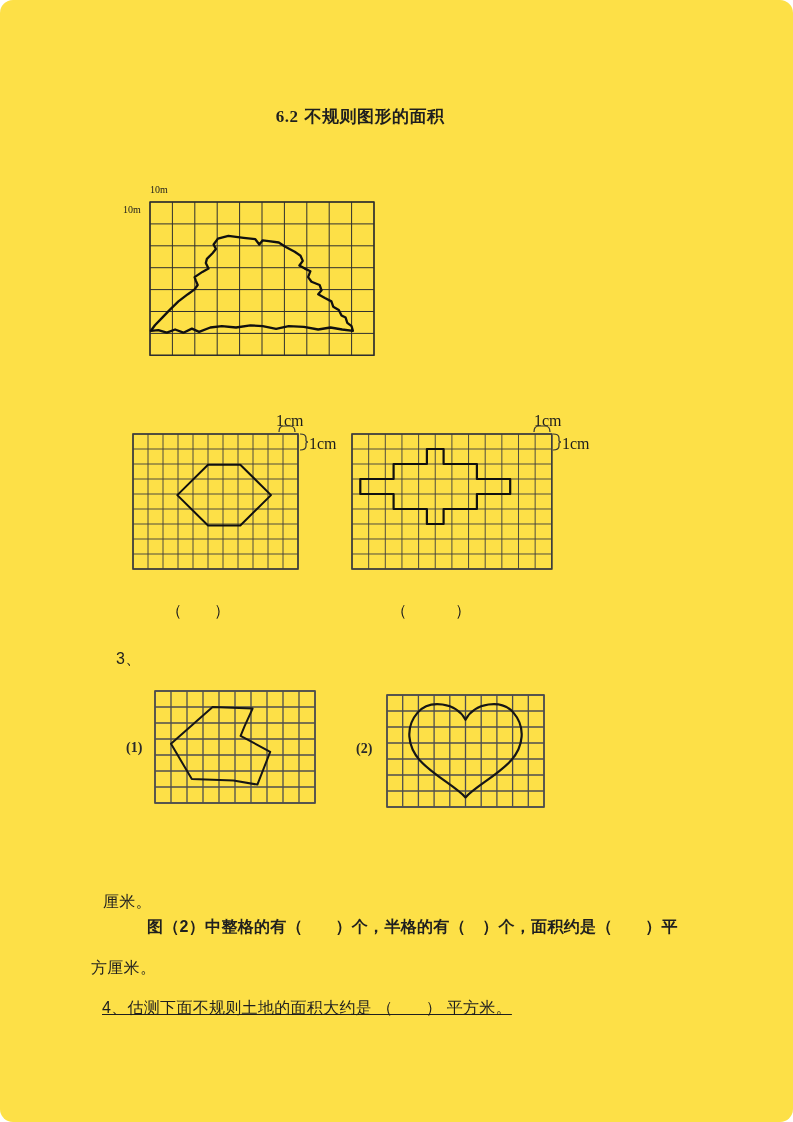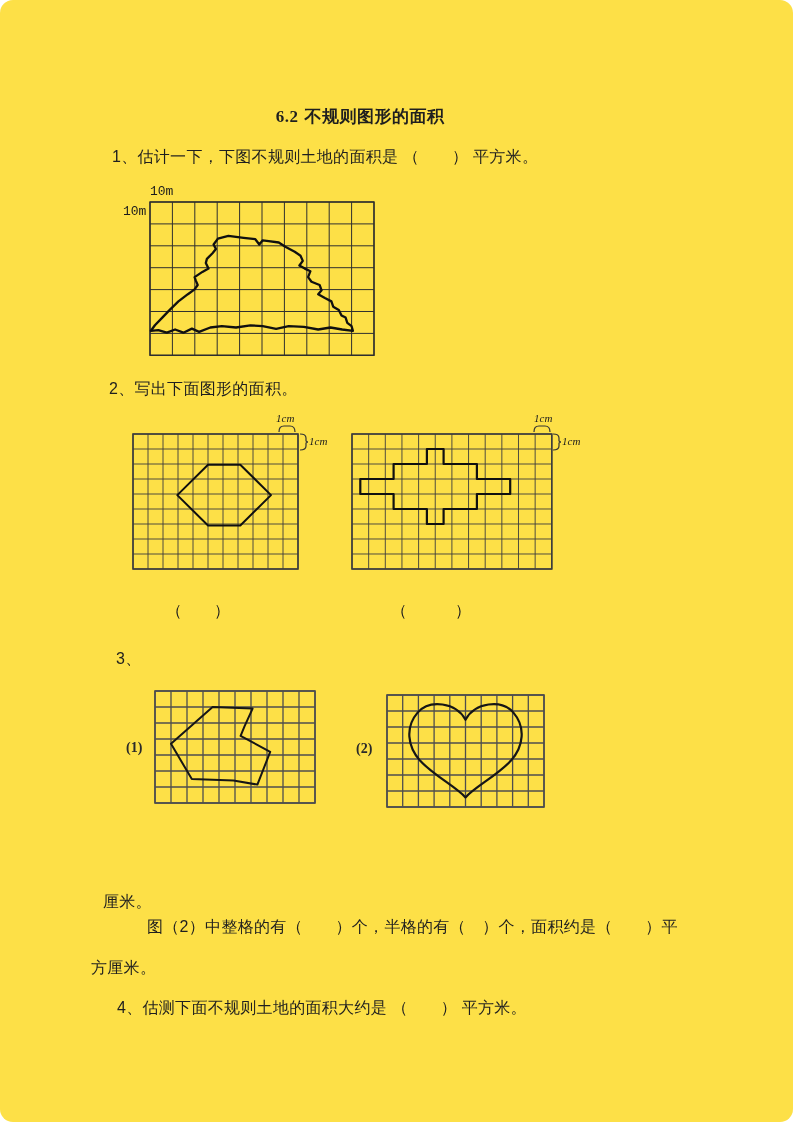--- a/index.html
+++ b/index.html
@@ -9,43 +9,43 @@
   }
   .title{
     position:absolute;top:105px;left:0;width:720px;text-align:center;
     font-size:17px;font-weight:bold;letter-spacing:0.5px;white-space:pre;
   }
   .title .num{font-family:"Liberation Serif","DejaVu Serif",serif;margin-right:6px;}
   .tline{position:absolute;font-size:16px;white-space:pre;letter-spacing:0.3px;}
   .fig{position:absolute;}
   .fig svg{display:block;position:absolute;}
   .scale-label{
-    position:absolute;font-family:Liberation Mono, monospace;
-    font-size:13px;color:#1c1c1c;white-space:pre;
+    position:absolute;font-family:Liberation Serif, serif;
+    font-size:10px;color:#1c1c1c;white-space:pre;
   }
   .cm-label{
     position:absolute;font-family:"Liberation Serif","DejaVu Serif",serif;
-    font-size:11px;color:#1c1c1c;white-space:pre;font-style:italic;
+    font-size:16px;color:#1c1c1c;white-space:pre;
   }
   .brace{position:absolute;}
   .fig-num{
     position:absolute;font-family:"Liberation Serif","DejaVu Serif",serif;
     font-size:14px;font-weight:bold;color:#2a2a2a;white-space:pre;
   }
   .blank{position:absolute;font-size:16px;white-space:pre;letter-spacing:0;}
 
   
   #q1-text{left:112px;top:147px;}
   #q2-text{left:109px;top:379px;}
   #q3-num{left:116px;top:649px;}
   #p1l1{left:147px;top:836px;}
   #p1l2{left:103px;top:871px;margin-top:21px;}
-  #p2l1{left:147px;top:917px;}
+  #p2l1{left:147px;top:917px;font-weight:bold;}
   #p2l2{left:91px;top:958px;}
-  #q4-text{left:117px;top:998px;}
+  #q4-text{left:102px;top:998px;text-decoration:underline;}
   #blank-left{left:166px;top:601px;}
   #blank-right{left:391px;top:601px;}
 
   
   #fig-land1{left:122px;top:184px;width:260px;height:172px;}
   #fig-land1 .top10{left:28px;top:0px;}
   #fig-land1 .left10{left:1px;top:20px;}
   #fig-land1 svg{left:26px;top:16px;}
 
   #fig-hex{left:131px;top:411px;width:210px;height:160px;}
@@ -70,21 +70,20 @@
   #fig-heart .fig-num{left:0px;top:48px;}
   #fig-heart svg{left:29px;top:0px;}
 </style>
 </head>
 <body>
 
 <div class="page">
 
   <div class="title"><span class="num">6.2</span><span>不规则图形的面积</span></div>
 
-  <div class="tline" id="q1-text">1、估计一下，下图不规则土地的面积是 （　　） 平方米。</div>
 
   <div class="fig" id="fig-land1">
     <span class="scale-label top10">10m</span>
     <span class="scale-label left10">10m</span>
     <svg width="228" height="157.29999999999998" viewBox="-2 -2 228 157.29999999999998">
         <g stroke="#2e2e2e" stroke-width="1">
           <line x1="0" y1="0" x2="0" y2="153.29999999999998"></line>
           <line x1="22.4" y1="0" x2="22.4" y2="153.29999999999998"></line>
           <line x1="44.8" y1="0" x2="44.8" y2="153.29999999999998"></line>
           <line x1="67.19999999999999" y1="0" x2="67.19999999999999" y2="153.29999999999998"></line>
@@ -102,21 +101,20 @@
           <line x1="0" y1="87.6" x2="224" y2="87.6"></line>
           <line x1="0" y1="109.5" x2="224" y2="109.5"></line>
           <line x1="0" y1="131.39999999999998" x2="224" y2="131.39999999999998"></line>
           <line x1="0" y1="153.29999999999998" x2="224" y2="153.29999999999998"></line>
         </g>
         <rect x="0" y="0" width="224" height="153.29999999999998" fill="none" stroke="#2e2e2e" stroke-width="1.4"></rect>
         <polygon points="67.9,36.6 78.4,33.9 93.6,35.9 105.3,37.2 109.3,42.5 112.7,38.3 118.7,39.2 128.8,40.5 135.3,44.7 144.7,49.7 150.5,53.7 152.8,58.9 149.4,63.5 154.8,66.6 160.4,69.2 158.1,75.1 161.5,79.7 169.6,83.0 171.6,88.3 168.2,92.2 174.9,96.1 181.4,99.4 183.2,104.7 188.8,108.0 191.5,113.4 195.6,115.6 197.3,120.9 201.6,124.2 202.9,128.8 192.2,127.5 180.5,125.5 168.2,127.5 153.9,124.8 138.7,124.2 126.1,126.8 112.7,124.2 100.4,123.3 86.0,125.5 71.9,124.2 60.3,125.5 49.1,129.9 41.9,126.6 33.4,130.7 25.1,127.5 16.8,130.7 8.3,128.1 0.9,128.8 4.9,123.3 12.3,115.6 19.0,108.6 28.4,99.4 37.9,92.2 44.6,87.4 47.7,83.0 45.7,78.4 44.6,75.1 52.4,69.9 58.5,66.6 55.8,61.1 56.9,56.9 62.5,51.2 65.9,47.1 63.6,42.5" fill="none" stroke="#101010" stroke-width="2.3" stroke-linejoin="round" stroke-linecap="round"></polygon>
       </svg>
   </div>
 
-  <div class="tline" id="q2-text">2、写出下面图形的面积。</div>
 
   <div class="fig" id="fig-hex">
     <span class="cm-label cm-top">1cm</span>
     <svg class="brace brace-top" width="18" height="9" viewBox="0 0 18 9">
         <path d="M1,8 Q1,2 6,2 L12,2 Q17,2 17,8" fill="none" stroke="#333" stroke-width="1.2"></path>
       </svg>
     <svg width="169" height="139" viewBox="-2 -2 169 139">
         <g stroke="#3d3d3d" stroke-width="0.9">
           <line x1="0" y1="0" x2="0" y2="135"></line>
           <line x1="15" y1="0" x2="15" y2="135"></line>

